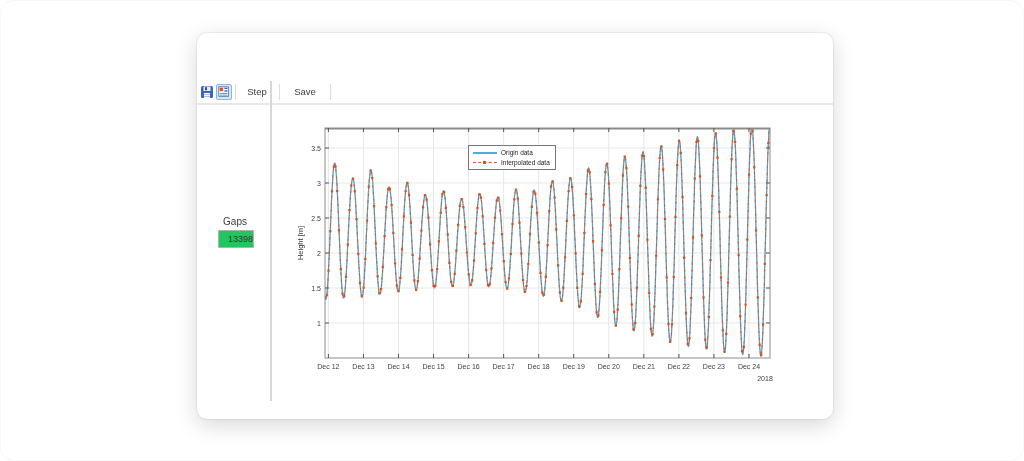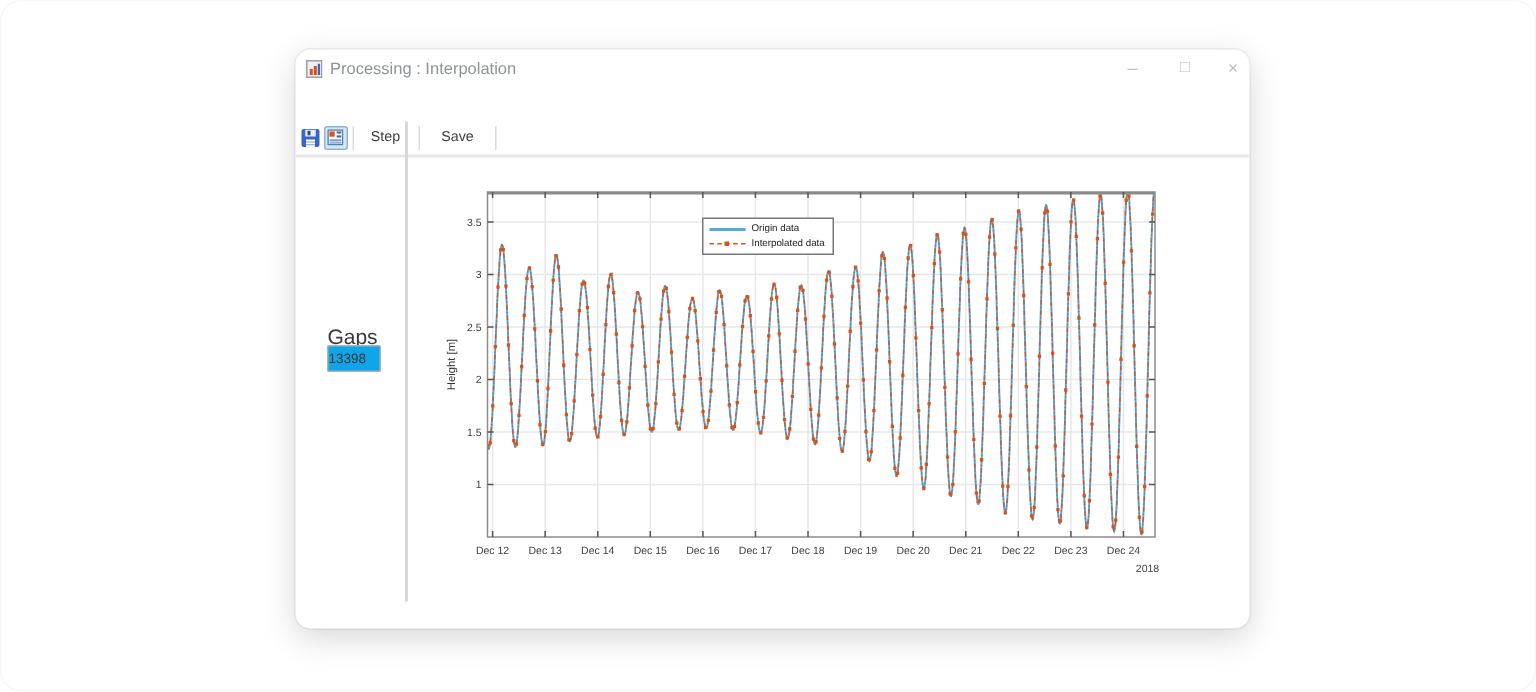--- a/index.html
+++ b/index.html
@@ -51,26 +51,26 @@
   .tb-btn{
     position:absolute;top:0px;height:20px;line-height:20px;text-align:center;
     font-size:9.5px;color:#3d3d3d;cursor:default;
   }
   .btn-step{left:39px;width:42px;}
   .btn-save{left:84px;width:48px;}
   
   .v-divider{position:absolute;left:73px;top:48px;width:2px;height:320px;background:#d8d8d8;}
   .gaps-label{
     position:absolute;left:4px;top:183px;width:68px;text-align:center;
-    font-size:14px;color:#3a3a3a;
+    font-size:10px;color:#3a3a3a;
   }
   .gaps-field{
     position:absolute;left:21px;top:197px;width:34px;height:16px;
-    border:1px solid #aeb2b8;background:#0ea5e9;
-    font-size:9px;color:#333;text-align:left;
+    border:1px solid #aeb2b8;background:#22c55e;
+    font-size:9px;color:#333;text-align:right;
     font-family:"Liberation Sans", sans-serif;padding:0;border-radius:1px;
   }
   
   .chart-area{position:absolute;left:80px;top:50px;width:556px;height:312px;}
   .legend{
     position:absolute;left:271px;top:112px;
     background:#fff;border:1px solid #777;
     padding:2px 5px 2px 4px;display:flex;flex-direction:column;gap:1px;
   }
   .leg-row{display:flex;align-items:center;gap:4px;height:9px;}
@@ -80,32 +80,20 @@
   .leg-sq{position:absolute;left:10px;top:-2px;width:3px;height:3px;background:#D95319;}
   .leg-label{font-size:6.5px;color:#222;white-space:nowrap;}
 </style>
 </head>
 <body>
 
 <div class="canvas-round"></div>
 
 <div class="window">
 
-  <div class="titlebar">
-    <svg class="app-icon" viewBox="0 0 11 13">
-      <rect x="0.5" y="1.5" width="10" height="11" fill="#eef0f2" stroke="#9aa0a6" stroke-width="1"></rect>
-      <rect x="2.5" y="7" width="2" height="4" fill="#d95319"></rect>
-      <rect x="5.2" y="5" width="2" height="6" fill="#d95319"></rect>
-      <rect x="7.8" y="3.5" width="1.6" height="7.5" fill="#3a66c2"></rect>
-    </svg>
-    <span class="title-text">Processing : Interpolation</span>
-    <span class="win-btn btn-min">–</span>
-    <span class="win-btn btn-max">□</span>
-    <span class="win-btn btn-close">×</span>
-  </div>
 
   <div class="toolbar">
     <svg class="tb-icon tb-icon-save" viewBox="0 0 14 16">
       <rect x="1" y="2" width="12" height="12" rx="1.5" fill="#3a66c2"></rect>
       <rect x="3.5" y="2.5" width="7" height="4.5" fill="#e8eefc"></rect>
       <rect x="5" y="3.2" width="2" height="3" fill="#2a4a92"></rect>
       <rect x="4" y="9" width="6" height="5" fill="#ffffff"></rect>
       <rect x="4" y="10.2" width="6" height="0.9" fill="#9fb4e0"></rect>
       <rect x="4" y="12" width="6" height="0.9" fill="#9fb4e0"></rect>
     </svg>

